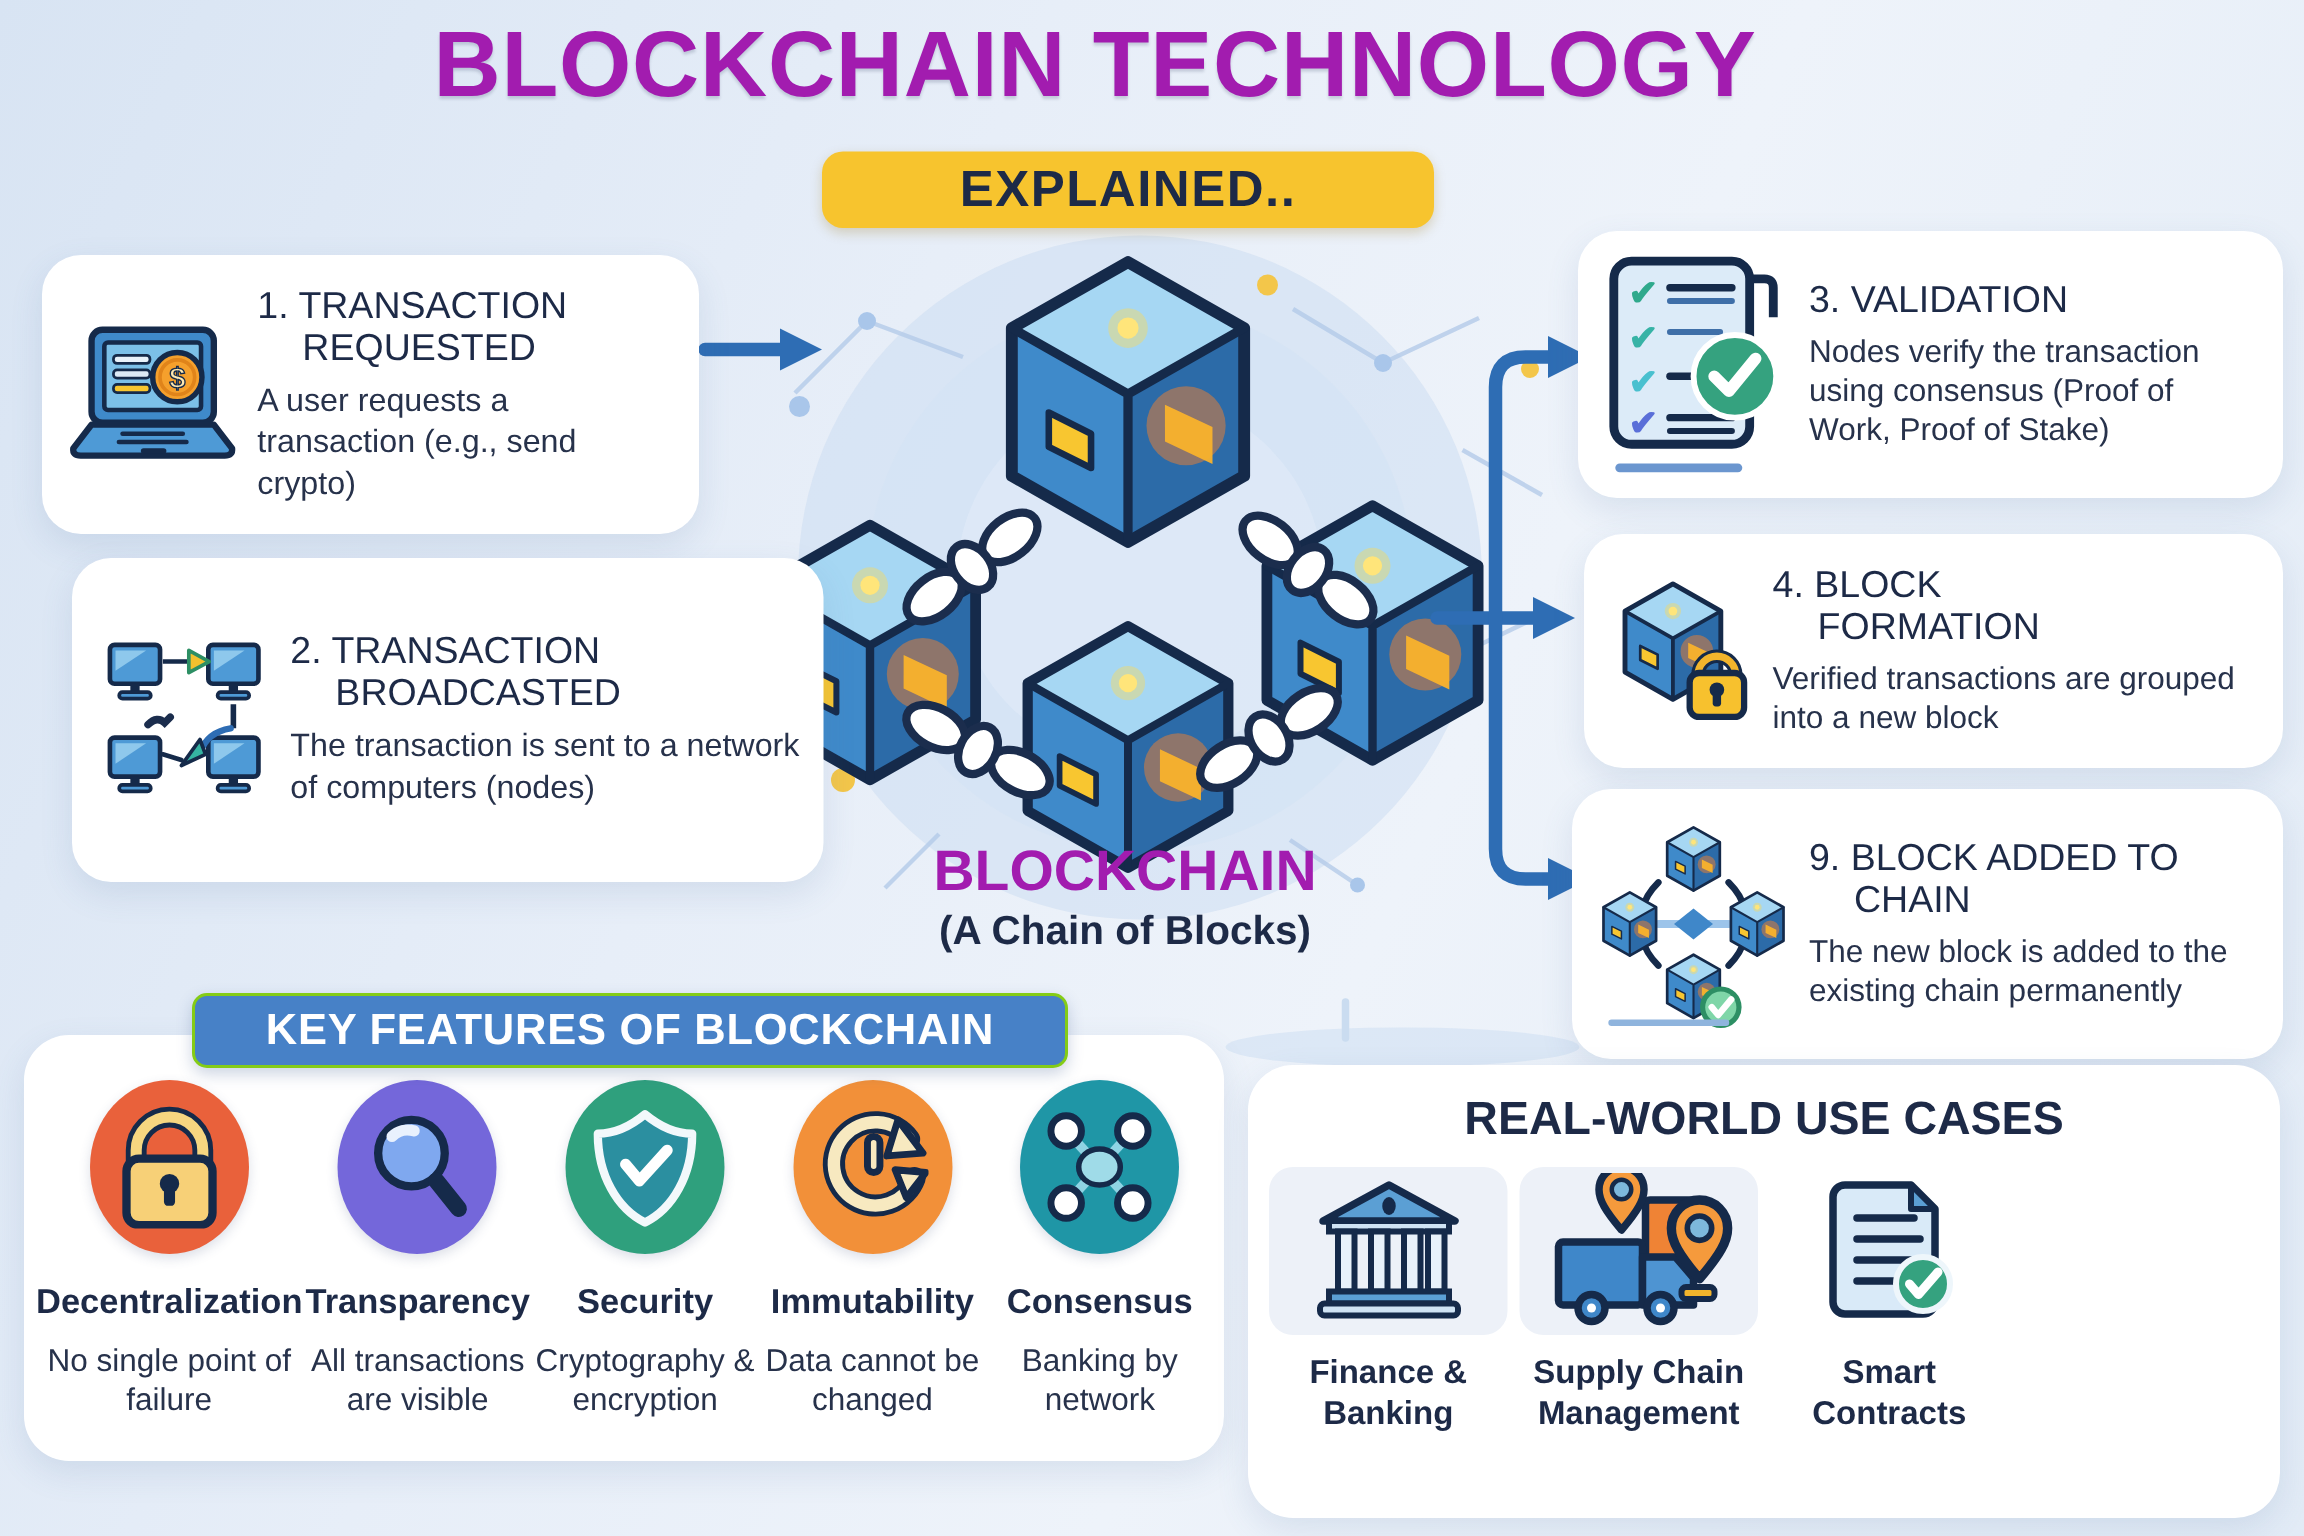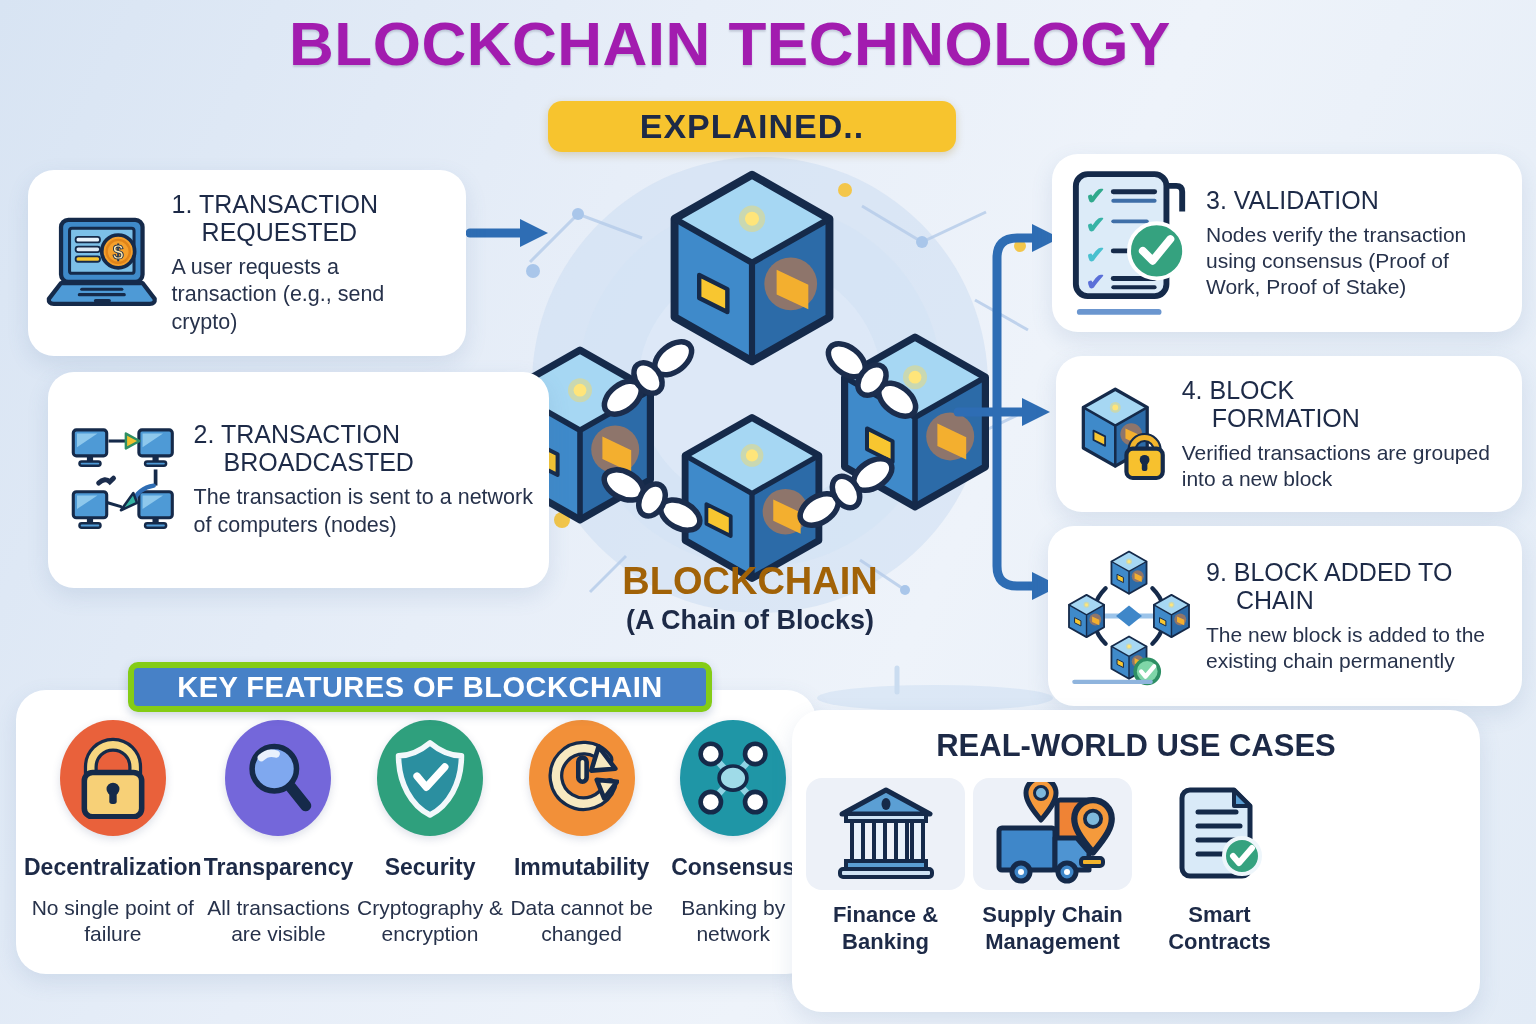--- a/index.html
+++ b/index.html
@@ -39,27 +39,27 @@
   .card-3 { left:1052px; top:154px; width:470px; height:178px; }
   .card-4 { left:1056px; top:356px; width:466px; height:156px; }
   .card-5 { left:1048px; top:526px; width:474px; height:180px; }
   .card-3 p, .card-4 p, .card-5 p { font-size:21px; line-height:1.24; }
   .card-3 .txt, .card-5 .txt { max-width:300px; }
   .card-4 h3 { max-width:215px; }
   .card-5 h3 { max-width:250px; }
 
   
   .center-label { left:552px; top:560px; width:396px; text-align:center; z-index:2; }
-  .center-label .t1 { font-size:38px; font-weight:800; color:#a16207; }
+  .center-label .t1 { font-size:38px; font-weight:800; color:#a21caf; }
   .center-label .t2 { font-size:27px; font-weight:800; color:#1d2a47; margin-top:2px; }
 
   
   .features-btn {
     left:128px; top:662px; width:584px; height:50px; z-index:3;
-    background:#4781c7; border:6px solid #84cc16; border-radius:10px;
+    background:#4781c7; border:2px solid #84cc16; border-radius:10px;
     display:flex; align-items:center; justify-content:center;
     color:#fff; font-size:29px; font-weight:800; letter-spacing:.5px;
     box-shadow:0 4px 10px rgba(50,85,140,.25);
   }
   .features-card {
     left:16px; top:690px; width:800px; height:284px; z-index:2;
     background:#fff; border-radius:30px; box-shadow:0 8px 22px rgba(80,110,160,.14);
     display:grid; grid-template-columns:repeat(5,1fr); padding:30px 8px 0 8px; column-gap:2px;
   }
   .feature { text-align:center; }
@@ -71,21 +71,21 @@
   .c-decentralization { background:#e9613b; }
   .c-security        { background:#2fa07d; }
   .c-transparency    { background:#7467da; }
   .c-immutability    { background:#f29039; }
   .c-consensus       { background:#1f96a6; }
   .feature .f-label { font-size:23px; font-weight:800; color:#1d2a47; white-space:nowrap; }
   .feature .f-desc  { font-size:21px; color:#27324b; line-height:1.25; margin-top:14px; }
 
   
   .usecases-card {
-    left:792px; top:710px; width:688px; height:302px; z-index:2;
+    left:832px; top:710px; width:688px; height:302px; z-index:2;
     background:#fff; border-radius:30px; box-shadow:0 8px 22px rgba(80,110,160,.14);
     padding:16px 14px 0 14px;
   }
   .usecases-card h2 { margin:2px 0 14px 0; text-align:center; font-size:31px; font-weight:800; color:#1d2a47; }
   .uc-grid { display:grid; grid-template-columns:repeat(4,1fr); column-gap:8px; }
   .uc { text-align:center; }
   .uc .tile {
     height:112px; border-radius:16px; background:#edf1f8;
     display:flex; align-items:center; justify-content:center;
   }

